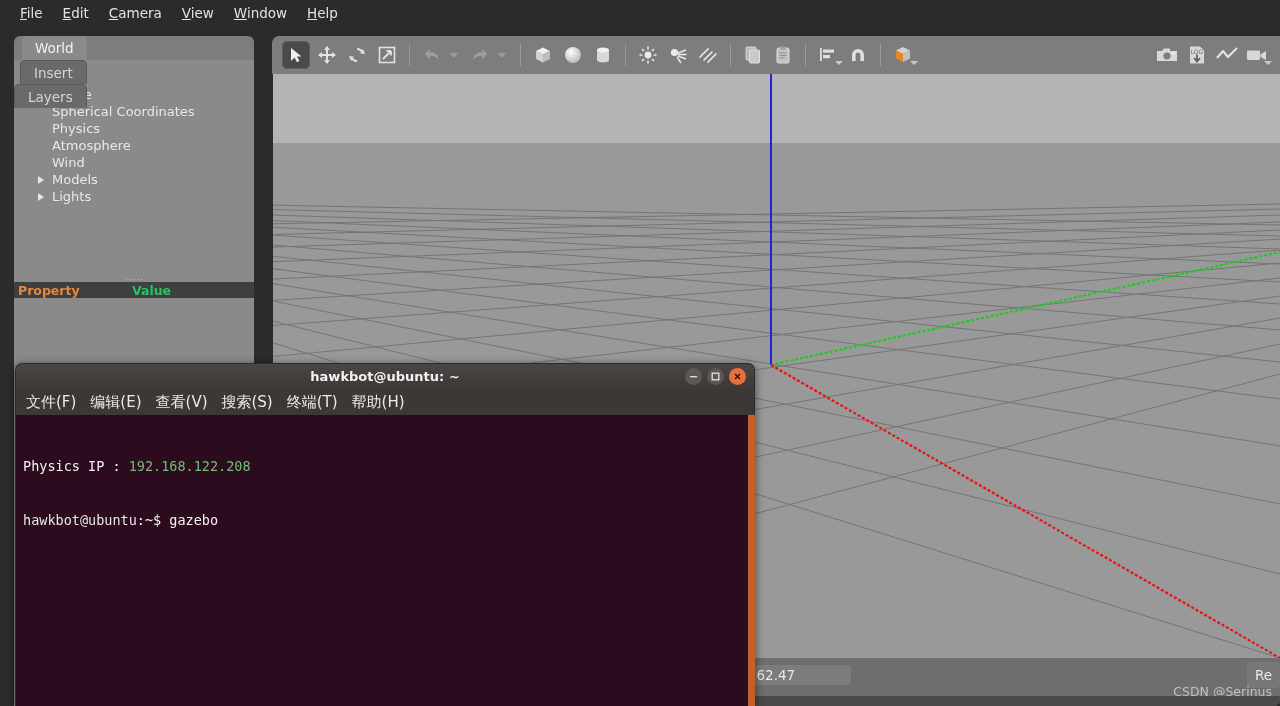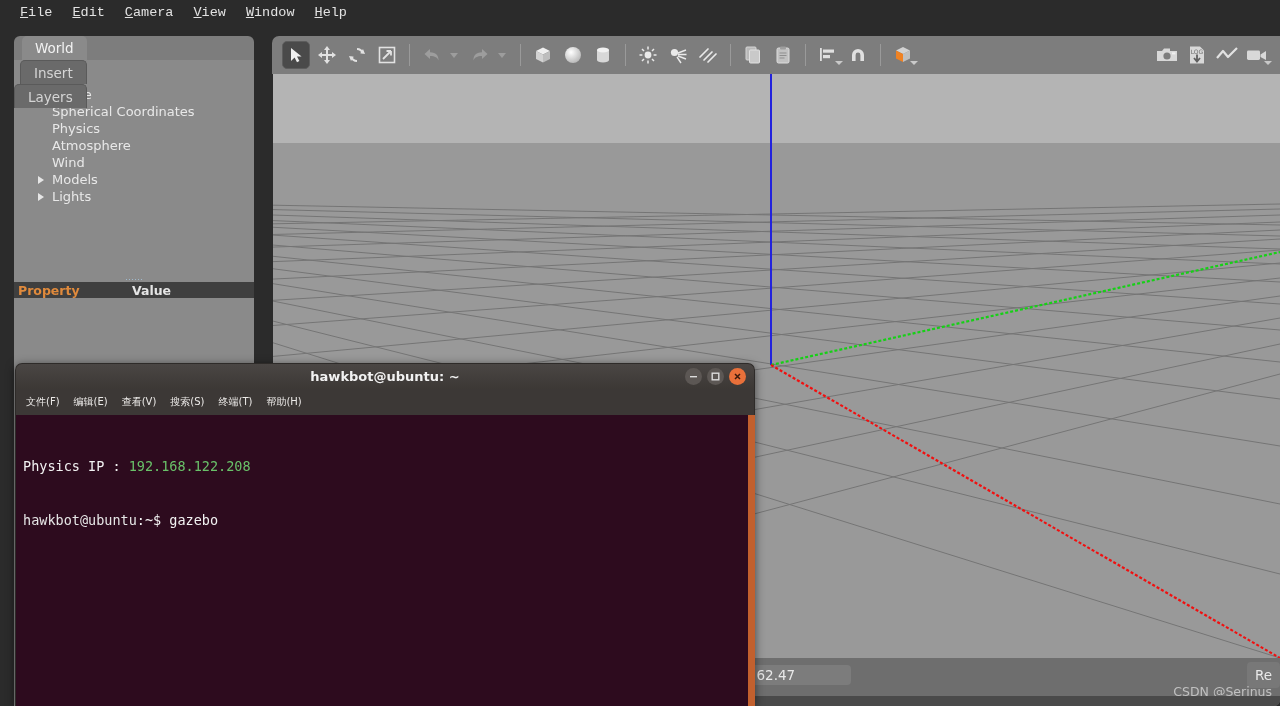--- a/index.html
+++ b/index.html
@@ -8,21 +8,21 @@
     background:#2b2b2b;
     font-family:"DejaVu Sans","Liberation Sans",sans-serif;
     font-size:13px;color:#d8d8d8;
     -webkit-font-smoothing:antialiased;
   }
   #app{position:absolute;left:0;top:0;width:1280px;height:706px;}
 
   
   .menubar{position:absolute;left:0;top:0;width:1280px;height:26px;background:#2b2b2b;
            display:flex;align-items:center;padding-left:10px;box-sizing:border-box;}
-  .menubar .mi{padding:0 10px;color:#e2e2e2;font-size:13.5px;line-height:26px;cursor:default;font-family:Liberation Mono, monospace;}
+  .menubar .mi{padding:0 10px;color:#e2e2e2;font-size:13.5px;line-height:26px;cursor:default;}
   .menubar .mi u{text-decoration:underline;}
 
   
   .leftpanel{position:absolute;left:14px;top:36px;width:240px;height:670px;
              background:#7d7d7d;border-top-left-radius:6px;border-top-right-radius:6px;}
   .tabs{position:absolute;left:14px;top:36px;height:25px;display:flex;align-items:flex-end;z-index:6;flex-direction:column;}
   .tab{height:24px;line-height:24px;padding:0 13px;font-size:13.5px;color:#dcdcdc;
        border-top-left-radius:5px;border-top-right-radius:5px;cursor:default;box-sizing:border-box;}
   .tab.inactive{background:#6a6a6a;border:1px solid #5a5a5a;border-bottom:none;color:#d5d5d5;}
   .tab.active{background:#8a8a8a;color:#f2f2f2;}
@@ -32,21 +32,21 @@
   .arrow{position:absolute;left:24px;top:5px;width:0;height:0;
          border-left:6px solid #e6e6e6;border-top:4px solid transparent;border-bottom:4px solid transparent;}
 
   .splitter{position:absolute;left:14px;top:276px;width:240px;height:7px;background:#8a8a8a;
             display:flex;align-items:center;justify-content:center;cursor:row-resize;}
   .splitter i{display:block;width:1px;height:1px;background:#9fb9cc;margin:0 1px;}
 
   .propheader{position:absolute;left:14px;top:282px;width:240px;height:16px;background:#3f3f3f;
               color:#d4932f;font-weight:bold;font-size:12.5px;}
   .propheader .c1{position:absolute;left:4px;top:1px;color:#e08a3c;}
-  .propheader .c2{position:absolute;left:118px;top:1px;color:#e5e5e5;}
+  .propheader .c2{position:absolute;left:118px;top:1px;color:#22c55e;}
   .propbody{position:absolute;left:14px;top:298px;width:240px;height:408px;background:#8a8a8a;}
 
   
   .toolbar{position:absolute;left:272px;top:36px;width:1008px;height:38px;background:#7d7d7d;
            border-top-left-radius:7px;display:flex;align-items:center;padding:0 8px;box-sizing:border-box;}
   .tbtn{width:26px;height:26px;margin:0 2px;position:relative;display:flex;align-items:center;justify-content:center;cursor:default;}
   .tbtn.pressed{background:#4a4a4a;border-radius:5px;border:1px solid #5d5d5d;}
   .tsep{width:1px;height:22px;background:#9a9a9a;margin:0 7px;}
   .caret{position:absolute;right:-2px;bottom:3px;width:0;height:0;
          border-left:4px solid transparent;border-right:4px solid transparent;border-top:4px solid #c9c9c9;}
@@ -81,21 +81,21 @@
               display:flex;align-items:center;justify-content:center;border:1px solid #2e2b29;border-bottom:none;box-sizing:border-box;}
   .term-title span{color:#f2f2f2;font-size:13px;font-weight:bold;}
   .wbtns{position:absolute;right:8px;top:4px;display:flex;gap:5px;}
   .wb{width:17px;height:17px;border-radius:50%;display:flex;align-items:center;justify-content:center;}
   .wb.min{background:#5c5754;}
   .wb.max{background:#5c5754;}
   .wb.close{background:#e8703a;}
   .wb svg{display:block;}
   .term-menu{height:26px;background:#3c3836;display:flex;align-items:center;padding-left:10px;
              border-left:1px solid #2e2b29;border-right:1px solid #2e2b29;box-sizing:border-box;}
-  .term-menu .tm{color:#eceae8;font-size:10px;margin-right:14px;cursor:default;}
+  .term-menu .tm{color:#eceae8;font-size:15px;margin-right:14px;cursor:default;}
   .term-body{position:absolute;left:0;top:52px;width:740px;height:291px;background:#2d0b1e;
              border-left:1px solid #2e2b29;box-sizing:border-box;overflow:hidden;
              font-family:"DejaVu Sans Mono","Liberation Mono",monospace;font-size:13.5px;}
   .term-lines{padding:6px 0 0 7px;line-height:18px;white-space:pre;}
   .t-white{color:#f2f2f2;}
   .t-green{color:#e5e5e5;}
   .t-ip{color:#69c169;}
   .term-scroll{position:absolute;right:0;top:52px;width:7px;height:291px;background:#c2602e;}
 </style>
 </head>

